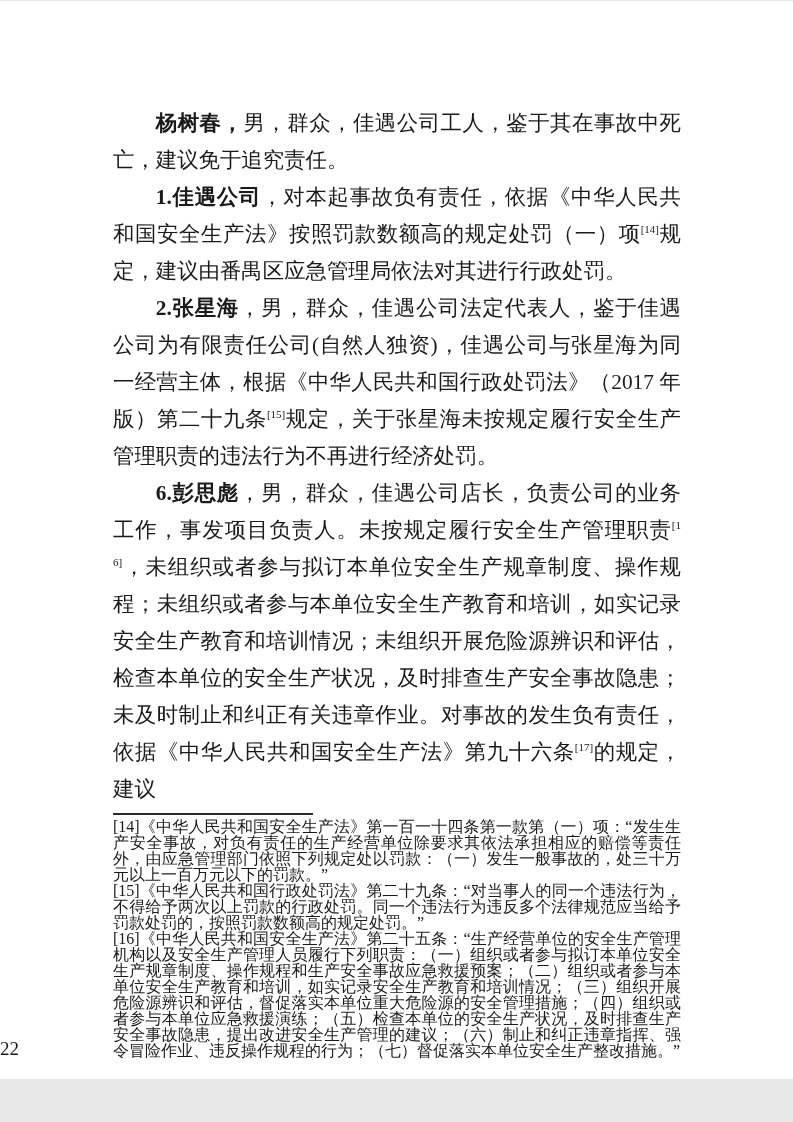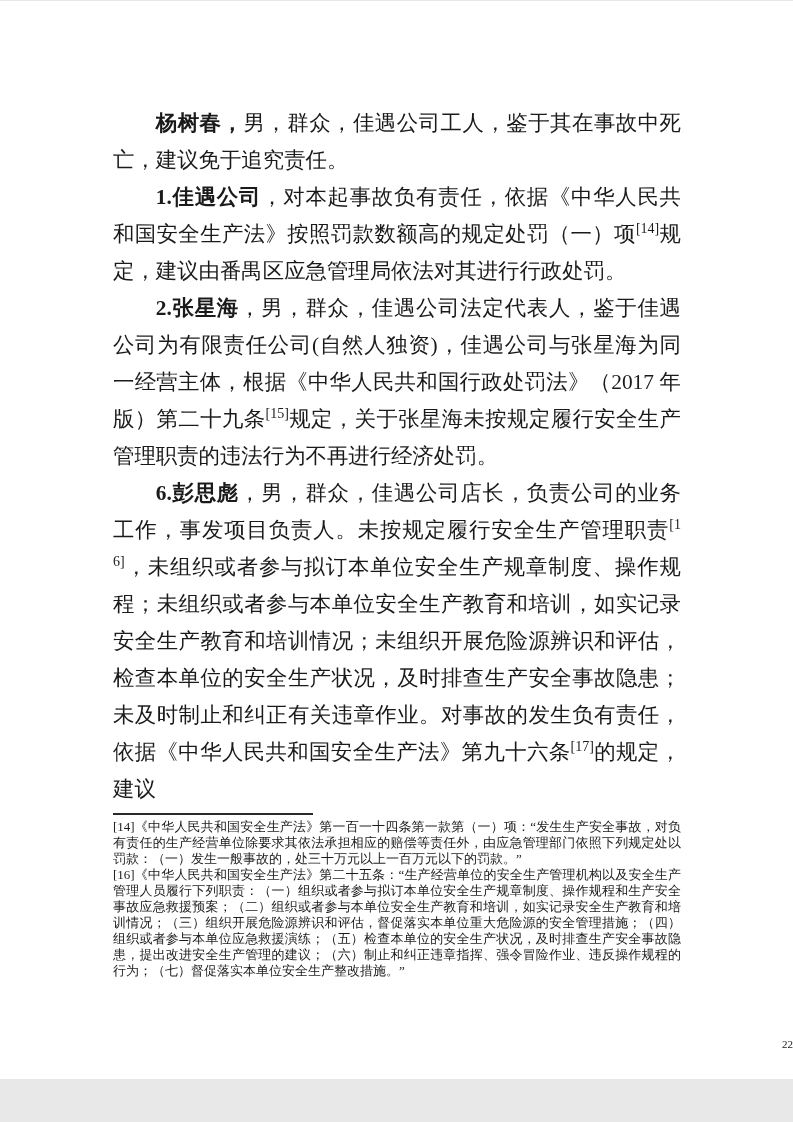--- a/index.html
+++ b/index.html
@@ -31,67 +31,68 @@
     text-indent: 2em;
     word-break: break-all;
   }
   .body-para .b {
     font-weight: 700;
   }
   .heading {
     font-weight: 700;
   }
   sup.supref {
-    font-size: 14px;
+    font-size: 11px;
     line-height: 0;
     vertical-align: super;
     letter-spacing: 0;
   }
   .footnotes {
     position: absolute;
     left: 113px;
     top: 812px;
     width: 568px;
   }
   .fn-sep {
     width: 200px;
     height: 0;
     border-top: 2px solid #2a2a2a;
     margin: 0 0 4px 0;
   }
   .footnote {
     margin: 0;
-    font-size: 13px;
+    font-size: 16px;
     line-height: 16px;
     text-align: justify;
     word-break: break-all;
   }
   .page-num {
     position: absolute;
     left: 0;
     top: 1037px;
     width: 100%;
-    text-align: right;
-    font-size: 11px;
+    text-align: left;
+    font-size: 19px;
     color: #1a1a1a;
   }
 </style>
 </head>
 <body>
 
 <div class="page">
 
   <div class="content">
     <p class="body-para"><span class="b">杨树春，</span><span>男，群众，佳遇公司工人，鉴于其在事故中死亡，建议免于追究责任。</span></p>
     <p class="body-para"><span class="b">1.佳遇公司</span><span>，对本起事故负有责任，依据《中华人民共和国安全生产法》按照罚款数额高的规定处罚（一）项</span><sup class="supref">[14]</sup><span>规定，建议由番禺区应急管理局依法对其进行行政处罚。</span></p>
     <p class="body-para"><span class="b">2.张星海</span><span>，男，群众，佳遇公司法定代表人，鉴于佳遇公司为有限责任公司(自然人独资)，佳遇公司与张星海为同一经营主体，根据《中华人民共和国行政处罚法》（2017 年版）第二十九条</span><sup class="supref">[15]</sup><span>规定，关于张星海未按规定履行安全生产管理职责的违法行为不再进行经济处罚。</span></p>
     <p class="body-para"><span class="b">6.彭思彪</span><span>，男，群众，佳遇公司店长，负责公司的业务工作，事发项目负责人。未按规定履行安全生产管理职责</span><sup class="supref">[16]</sup><span>，未组织或者参与拟订本单位安全生产规章制度、操作规程；未组织或者参与本单位安全生产教育和培训，如实记录安全生产教育和培训情况；未组织开展危险源辨识和评估，检查本单位的安全生产状况，及时排查生产安全事故隐患；未及时制止和纠正有关违章作业。对事故的发生负有责任，依据《中华人民共和国安全生产法》第九十六条</span><sup class="supref">[17]</sup><span>的规定，建议</span></p>
   </div>
 
   <div class="footnotes">
     <div class="fn-sep"></div>
     <p class="footnote">[14]《中华人民共和国安全生产法》第一百一十四条第一款第（一）项：“发生生产安全事故，对负有责任的生产经营单位除要求其依法承担相应的赔偿等责任外，由应急管理部门依照下列规定处以罚款：（一）发生一般事故的，处三十万元以上一百万元以下的罚款。”</p>
+    <p class="footnote">[15]《中华人民共和国行政处罚法》第二十九条：“对当事人的同一个违法行为，不得给予两次以上罚款的行政处罚。同一个违法行为违反多个法律规范应当给予罚款处罚的，按照罚款数额高的规定处罚。”</p>
     <p class="footnote">[16]《中华人民共和国安全生产法》第二十五条：“生产经营单位的安全生产管理机构以及安全生产管理人员履行下列职责：（一）组织或者参与拟订本单位安全生产规章制度、操作规程和生产安全事故应急救援预案；（二）组织或者参与本单位安全生产教育和培训，如实记录安全生产教育和培训情况；（三）组织开展危险源辨识和评估，督促落实本单位重大危险源的安全管理措施；（四）组织或者参与本单位应急救援演练；（五）检查本单位的安全生产状况，及时排查生产安全事故隐患，提出改进安全生产管理的建议；（六）制止和纠正违章指挥、强令冒险作业、违反操作规程的行为；（七）督促落实本单位安全生产整改措施。”</p>
   </div>
 
   <div class="page-num">22</div>
 
 </div>
 
 </body></html>

